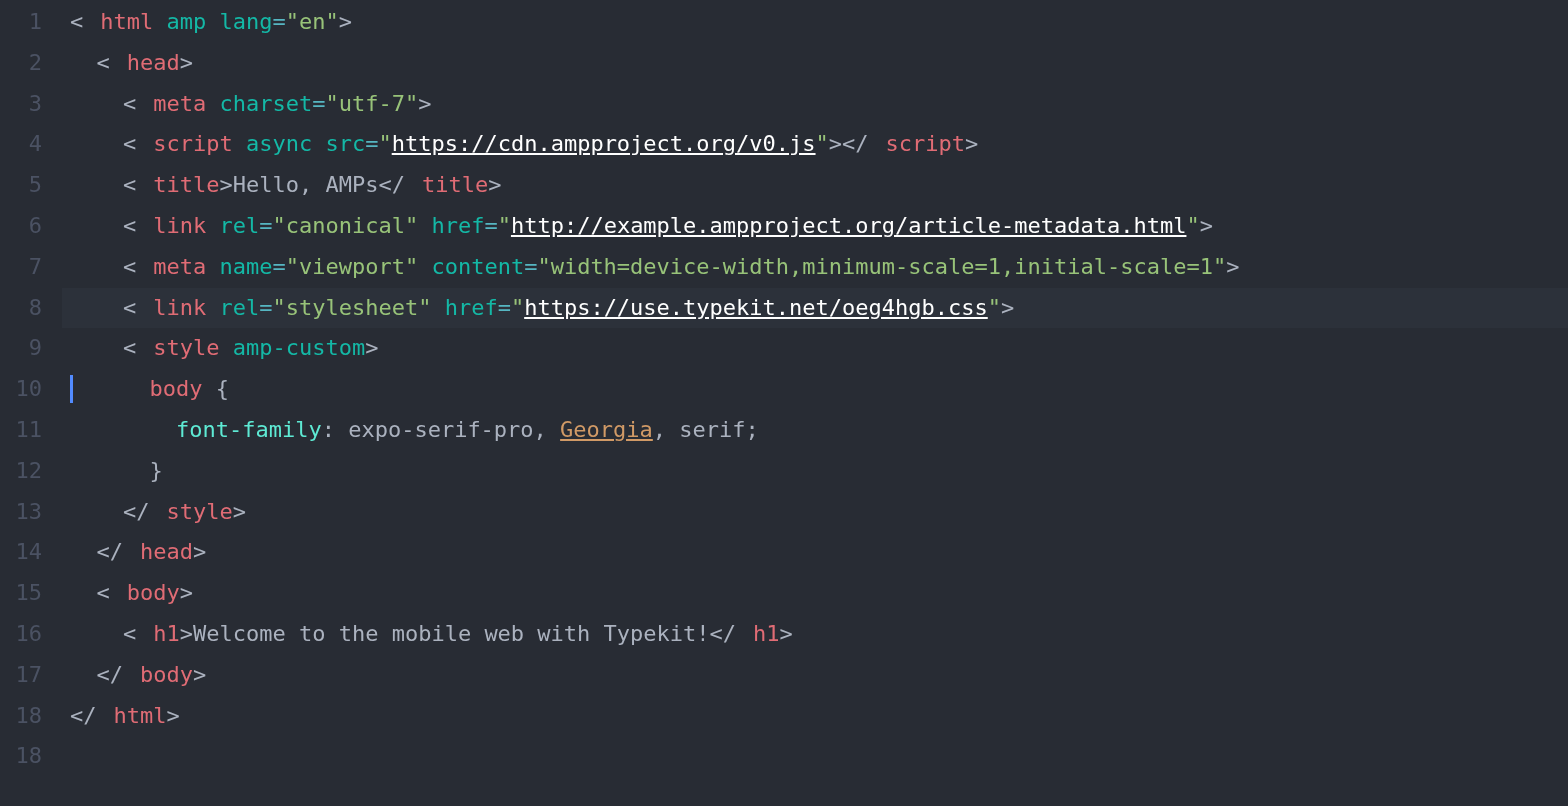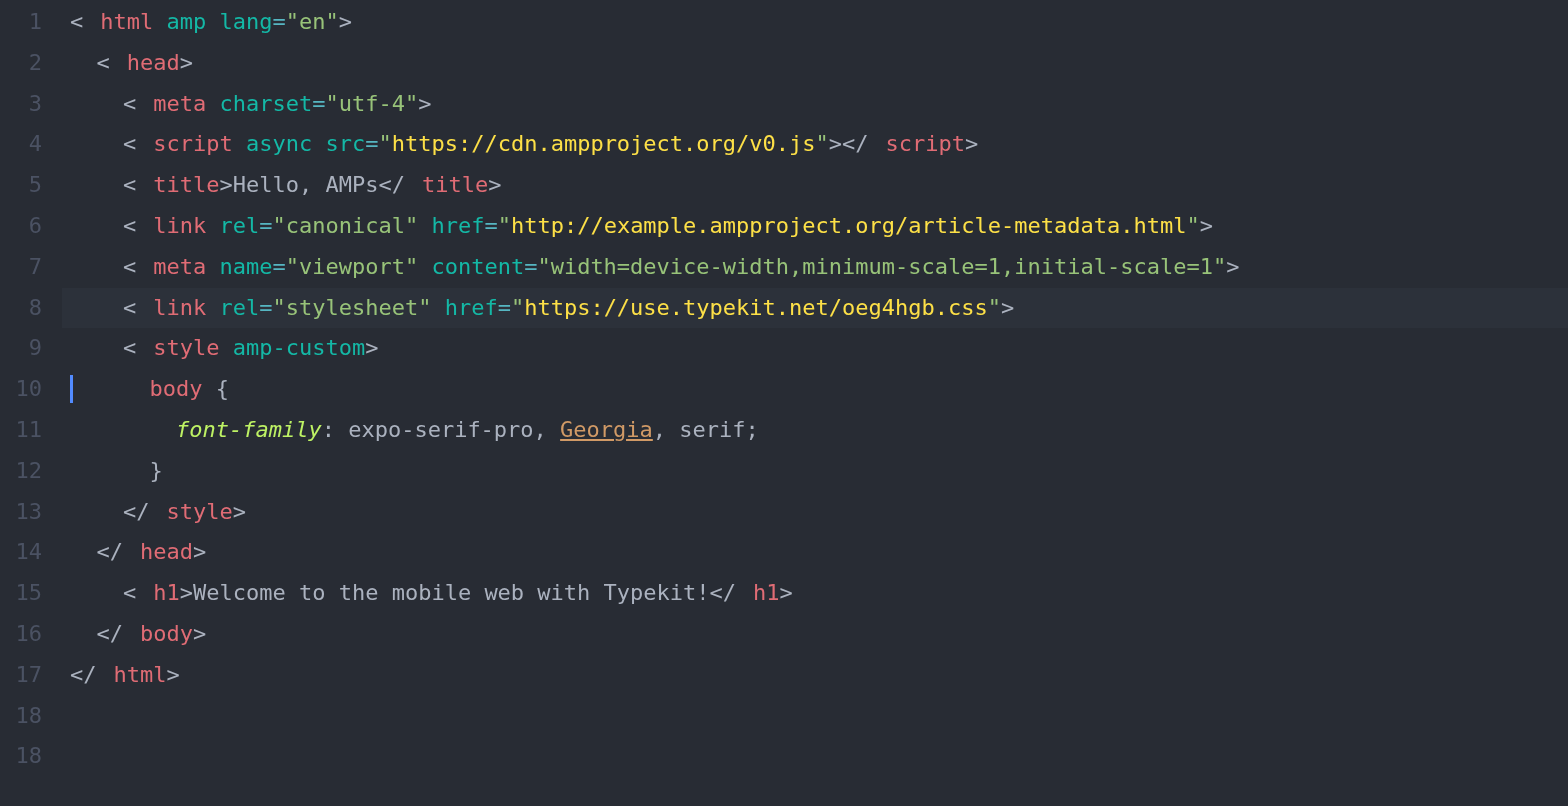--- a/index.html
+++ b/index.html
@@ -47,24 +47,24 @@
       background: #528bff;
       left: 8px;
       top: 373px;
     }
     
     .punc  { color: #abb2bf; }
     .tag   { color: #e06c75; margin-left: 17px; }
     .attr  { color: #14b8a6; text-align: center; }
     .op    { color: #56b6c2; }
     .str   { color: #98c379; }
-    .url   { color: #fde047; }
+    .url   { color: #ffffff; text-decoration: underline; }
     .text  { color: #abb2bf; }
     .sel   { color: #e06c75; }
-    .prop  { color: #bef264; font-style: italic; }
+    .prop  { color: #5eead4; }
     .val   { color: #abb2bf; }
     .font  { color: #d19a66; text-decoration: underline; }
     .doctype { color: #abb2bf; }
   </style>
 </head>
 <body>
 
 <div class="editor">
   <div class="gutter">
     <div class="ln">1</div>
@@ -89,21 +89,21 @@
   </div>
 
   <div class="code">
     <div class="cursor-mark"></div>
 
 
     <div class="line"><span class="punc">&lt;</span><span class="tag">html</span><span> </span><span class="attr">amp</span><span> </span><span class="attr">lang</span><span class="op">=</span><span class="str">"</span><span class="str">en</span><span class="str">"</span><span class="punc">&gt;</span></div>
 
     <div class="line"><span>  </span><span class="punc">&lt;</span><span class="tag">head</span><span class="punc">&gt;</span></div>
 
-    <div class="line"><span>    </span><span class="punc">&lt;</span><span class="tag">meta</span><span> </span><span class="attr">charset</span><span class="op">=</span><span class="str">"</span><span class="str">utf-4</span><span class="str">"</span><span class="punc">&gt;</span></div>
+    <div class="line"><span>    </span><span class="punc">&lt;</span><span class="tag">meta</span><span> </span><span class="attr">charset</span><span class="op">=</span><span class="str">"</span><span class="str">utf-7</span><span class="str">"</span><span class="punc">&gt;</span></div>
 
     <div class="line"><span>    </span><span class="punc">&lt;</span><span class="tag">script</span><span> </span><span class="attr">async</span><span> </span><span class="attr">src</span><span class="op">=</span><span class="str">"</span><span class="url">https://cdn.ampproject.org/v0.js</span><span class="str">"</span><span class="punc">&gt;</span><span class="punc">&lt;/</span><span class="tag">script</span><span class="punc">&gt;</span></div>
 
     <div class="line"><span>    </span><span class="punc">&lt;</span><span class="tag">title</span><span class="punc">&gt;</span><span class="text">Hello, AMPs</span><span class="punc">&lt;/</span><span class="tag">title</span><span class="punc">&gt;</span></div>
 
     <div class="line"><span>    </span><span class="punc">&lt;</span><span class="tag">link</span><span> </span><span class="attr">rel</span><span class="op">=</span><span class="str">"</span><span class="str">canonical</span><span class="str">"</span><span> </span><span class="attr">href</span><span class="op">=</span><span class="str">"</span><span class="url">http://example.ampproject.org/article-metadata.html</span><span class="str">"</span><span class="punc">&gt;</span></div>
 
     <div class="line"><span>    </span><span class="punc">&lt;</span><span class="tag">meta</span><span> </span><span class="attr">name</span><span class="op">=</span><span class="str">"</span><span class="str">viewport</span><span class="str">"</span><span> </span><span class="attr">content</span><span class="op">=</span><span class="str">"</span><span class="str">width=device-width,minimum-scale=1,initial-scale=1</span><span class="str">"</span><span class="punc">&gt;</span></div>
 
     <div class="line highlighted"><span>    </span><span class="punc">&lt;</span><span class="tag">link</span><span> </span><span class="attr">rel</span><span class="op">=</span><span class="str">"</span><span class="str">stylesheet</span><span class="str">"</span><span> </span><span class="attr">href</span><span class="op">=</span><span class="str">"</span><span class="url">https://use.typekit.net/oeg4hgb.css</span><span class="str">"</span><span class="punc">&gt;</span></div>
@@ -113,20 +113,21 @@
     <div class="line"><span>      </span><span class="sel">body</span><span> </span><span class="punc">{</span></div>
 
     <div class="line"><span>        </span><span class="prop">font-family</span><span class="punc">:</span><span> </span><span class="val">expo-serif-pro</span><span class="punc">,</span><span> </span><span class="font">Georgia</span><span class="punc">,</span><span> </span><span class="val">serif</span><span class="punc">;</span></div>
 
     <div class="line"><span>      </span><span class="punc">}</span></div>
 
     <div class="line"><span>    </span><span class="punc">&lt;/</span><span class="tag">style</span><span class="punc">&gt;</span></div>
 
     <div class="line"><span>  </span><span class="punc">&lt;/</span><span class="tag">head</span><span class="punc">&gt;</span></div>
 
+    <div class="line"><span>  </span><span class="punc">&lt;</span><span class="tag">body</span><span class="punc">&gt;</span></div>
 
     <div class="line"><span>    </span><span class="punc">&lt;</span><span class="tag">h1</span><span class="punc">&gt;</span><span class="text">Welcome to the mobile web with Typekit!</span><span class="punc">&lt;/</span><span class="tag">h1</span><span class="punc">&gt;</span></div>
 
     <div class="line"><span>  </span><span class="punc">&lt;/</span><span class="tag">body</span><span class="punc">&gt;</span></div>
 
     <div class="line"><span class="punc">&lt;/</span><span class="tag">html</span><span class="punc">&gt;</span></div>
 
   </div>
 </div>
 

